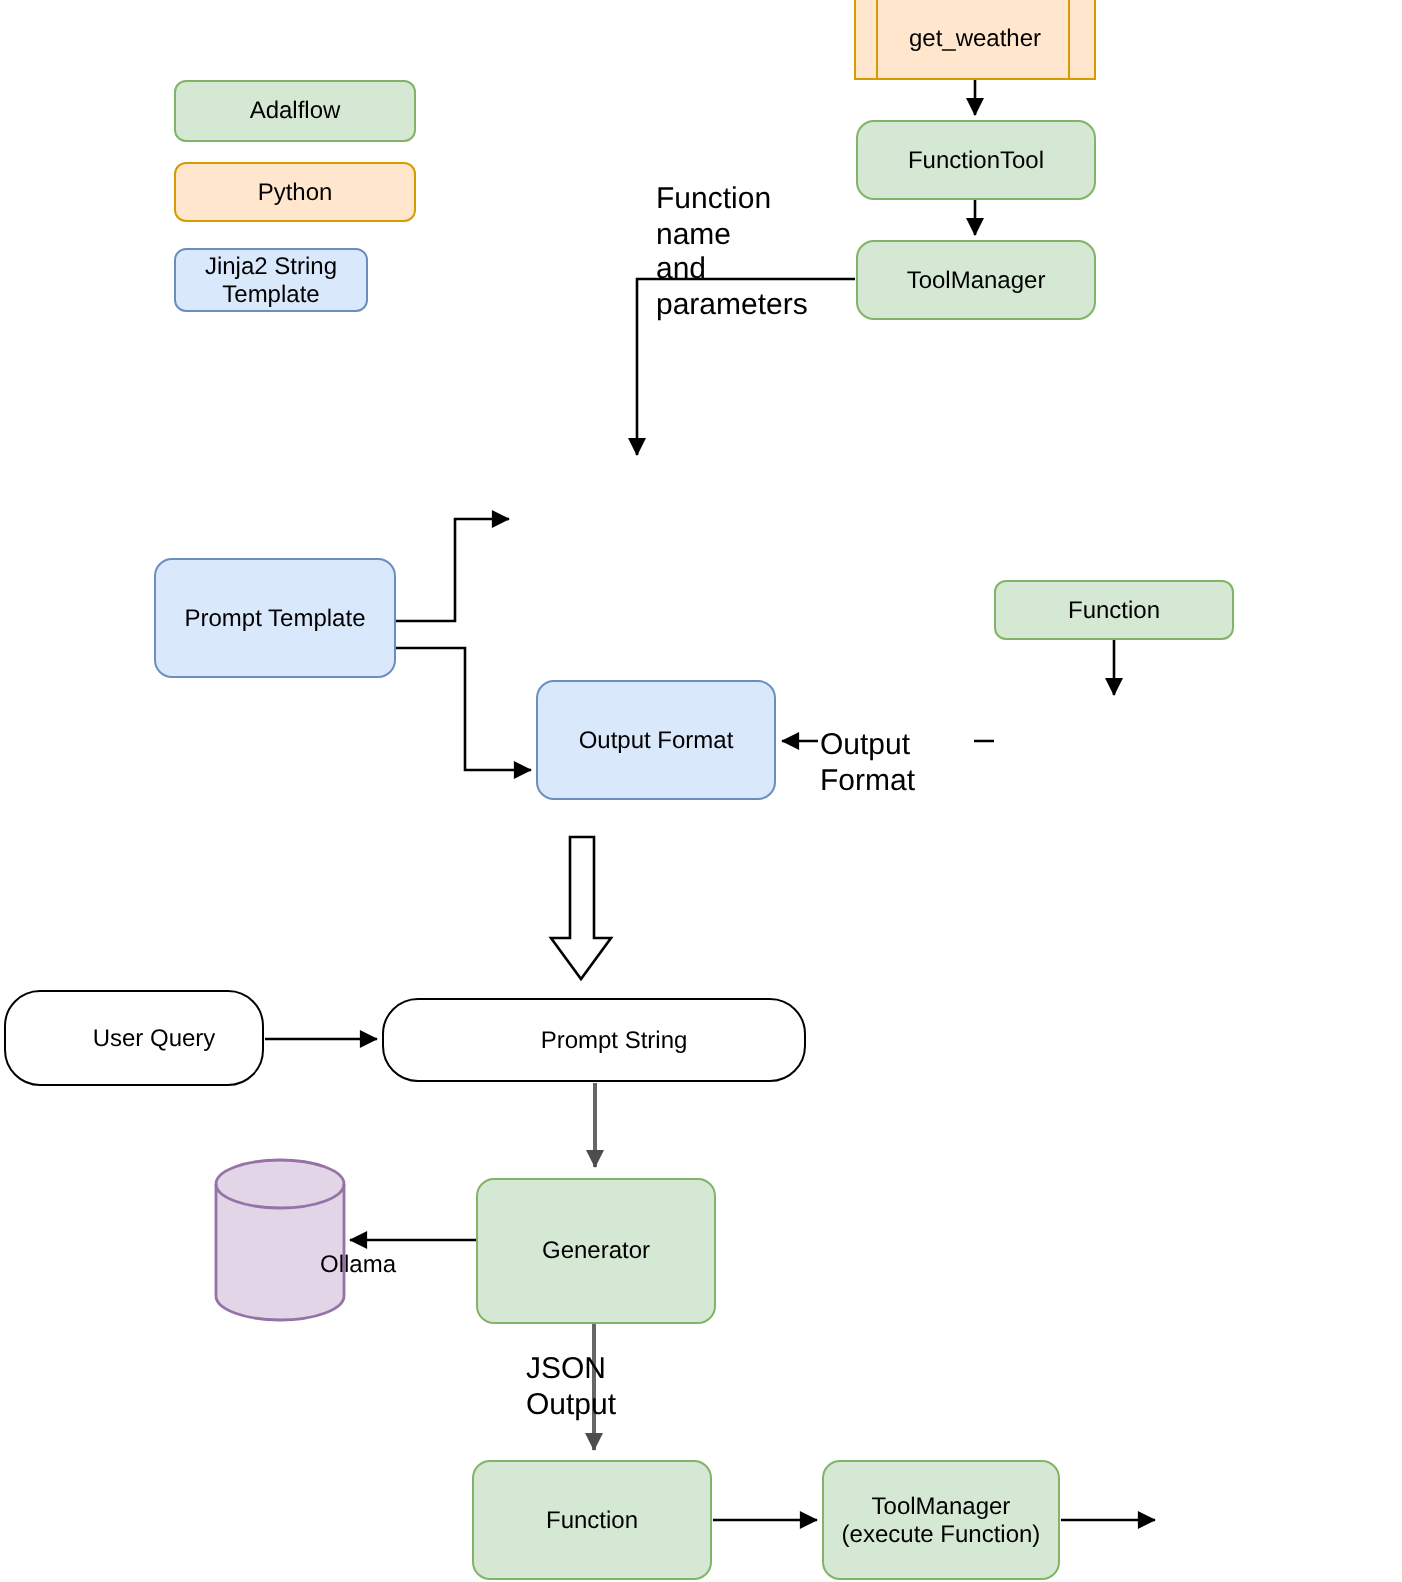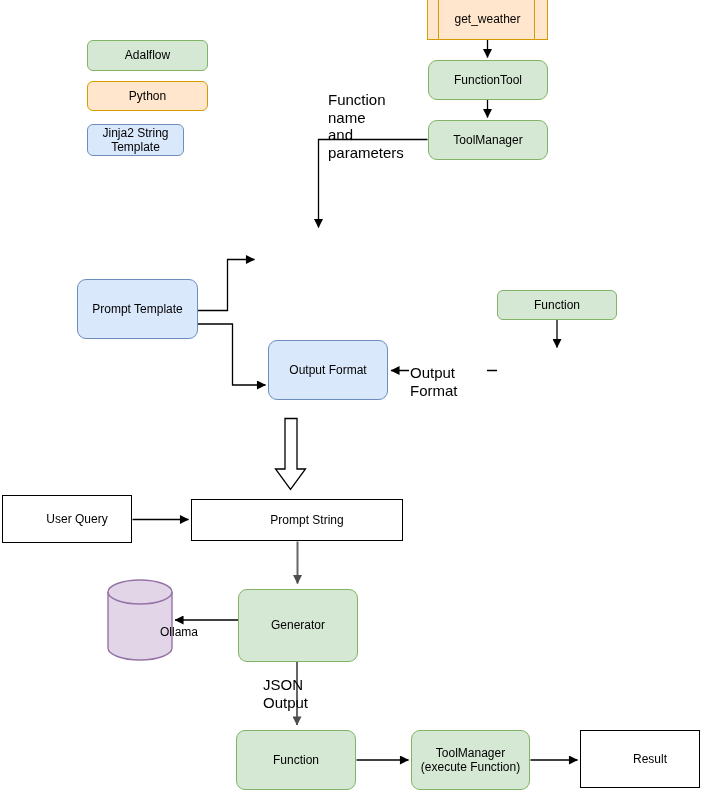--- a/index.html
+++ b/index.html
@@ -20,21 +20,21 @@
     font-size:12px;line-height:1.2;
     white-space:pre-line;
     z-index:2;
   }
   .green {background:#d5e8d4;border:1.4px solid #82b366;}
   .orange{background:#ffe6cc;border:1.4px solid #d79b00;}
   .blue  {background:#dae8fc;border:1.4px solid #6c8ebf;}
   .white {background:#ffffff;border:1.3px solid #000000;}
   .r6{border-radius:6px;}
   .r9{border-radius:9px;}
-  .r10{border-radius:0;padding-left:20px;}
+  .r10{border-radius:18px;padding-left:20px;}
   .process{border-radius:0;}
   .pbar{
     position:absolute;top:0;bottom:0;width:0;
     border-left:1.4px solid #d79b00;
   }
   .edge-label{
     position:absolute;
     z-index:3;
     font-size:15px;line-height:1.18;
     white-space:pre-line;
@@ -123,15 +123,14 @@
 
   <div class="node green r9" style="left:238px;top:589px;width:120px;height:73px">Generator</div>
 
   <div class="edge-label" style="left:263px;top:676px;width:72px">JSON Output</div>
 
   <div class="node green r9" style="left:236px;top:730px;width:120px;height:60px">Function</div>
 
   <div class="node green r9" style="left:411px;top:730px;width:119px;height:60px">ToolManager
 (execute Function)</div>
 
-  <div class="node white r10" style="left:580px;top:730px;width:120px;height:58px">Result</div>
 
 </div>
 
 </body></html>

